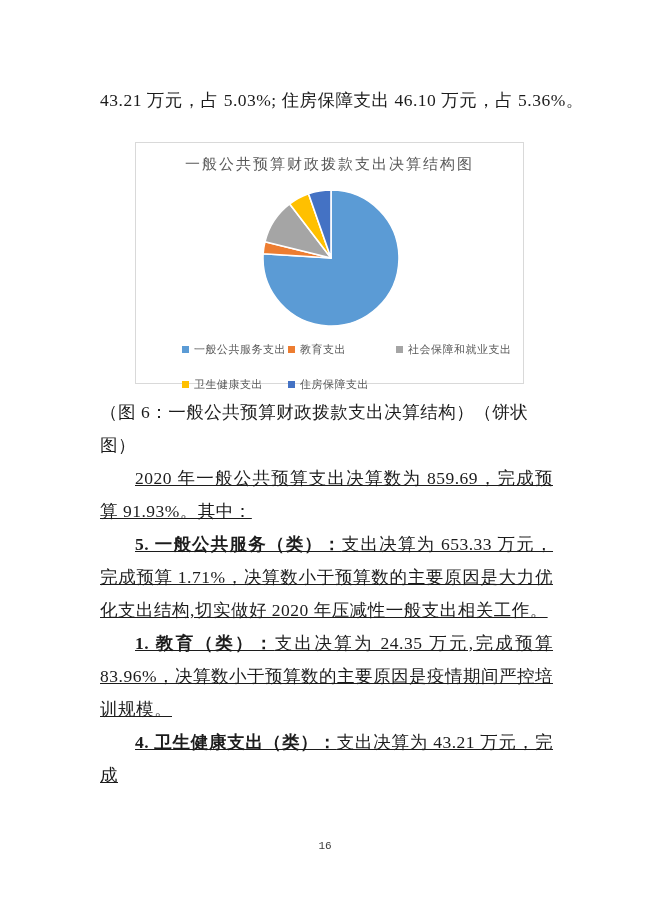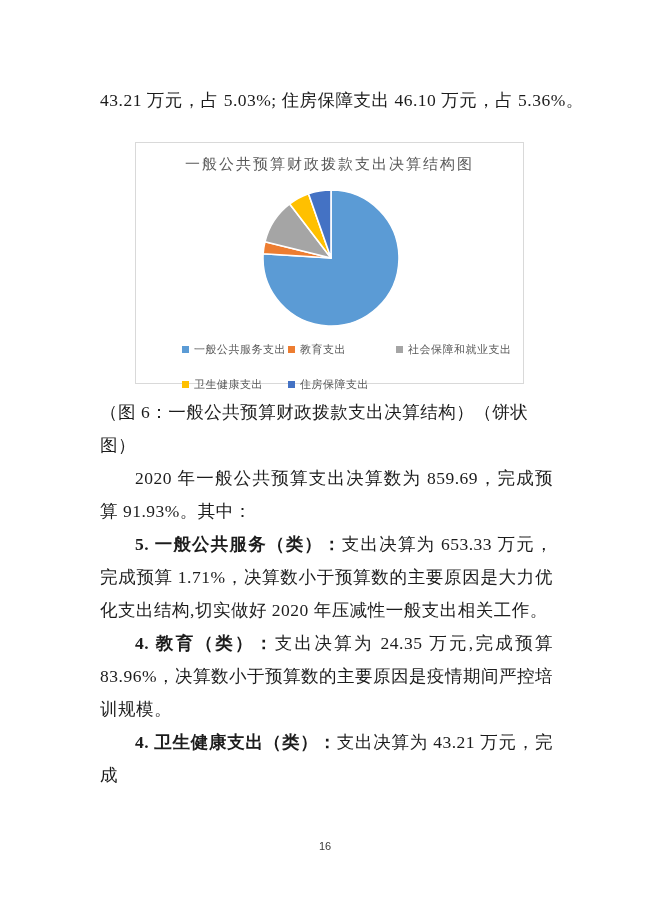--- a/index.html
+++ b/index.html
@@ -61,29 +61,29 @@
 
   
   .flow {
     position: absolute;
     left: 100px; top: 396px; width: 453px;
     font-size: 17.5px; line-height: 33px;
     text-align: justify;
   }
   .caption { text-align: left; letter-spacing: 0.5px; }
   .section-heading { font-weight: bold; text-indent: 2em; letter-spacing: 0.5px; }
-  .para { text-indent: 2em; letter-spacing: 0.5px; }
+  .para { text-indent: 2em; letter-spacing: 0.5px; text-decoration: underline; }
   .para .lead { font-weight: bold; }
 
   .page-number {
     position: absolute;
     left: 0; top: 840px; width: 100%;
     text-align: center;
     font-size: 11px; color: #3a3a3a;
-    font-family: Liberation Sans, sans-serif;
+    font-family: Liberation Mono, monospace;
   }
 </style>
 </head>
 <body>
 
 <div class="page">
 
   <div class="intro-line">43.21 万元，占 5.03%; 住房保障支出 46.10 万元，占 5.36%。</div>
 
   <div class="chart-box">
@@ -118,19 +118,19 @@
     <div class="legend-item lg-r2 lg-c2">
       <span class="legend-swatch" style="background-color: rgb(68, 114, 196);"></span>
       <span>住房保障支出</span>
     </div>
   </div>
 
   <div class="flow">
     <p class="caption">（图 6：一般公共预算财政拨款支出决算结构）（饼状图）</p>
     <p class="para"><span class="lead"></span><span>2020 年一般公共预算支出决算数为 859.69，完成预算 91.93%。其中：</span></p>
     <p class="para"><span class="lead">5. 一般公共服务（类）：</span><span>支出决算为 653.33 万元，完成预算 1.71%，决算数小于预算数的主要原因是大力优化支出结构,切实做好 2020 年压减性一般支出相关工作。</span></p>
-    <p class="para"><span class="lead">4. 教育（类）：</span><span>支出决算为 24.35 万元,完成预算 83.96%，决算数小于预算数的主要原因是疫情期间严控培训规模。</span></p>
+    <p class="para"><span class="lead">1. 教育（类）：</span><span>支出决算为 24.35 万元,完成预算 83.96%，决算数小于预算数的主要原因是疫情期间严控培训规模。</span></p>
     <p class="para"><span class="lead">4. 卫生健康支出（类）：</span><span>支出决算为 43.21 万元，完成</span></p>
   </div>
 
   <div class="page-number">16</div>
 
 </div>
 
 </body></html>

